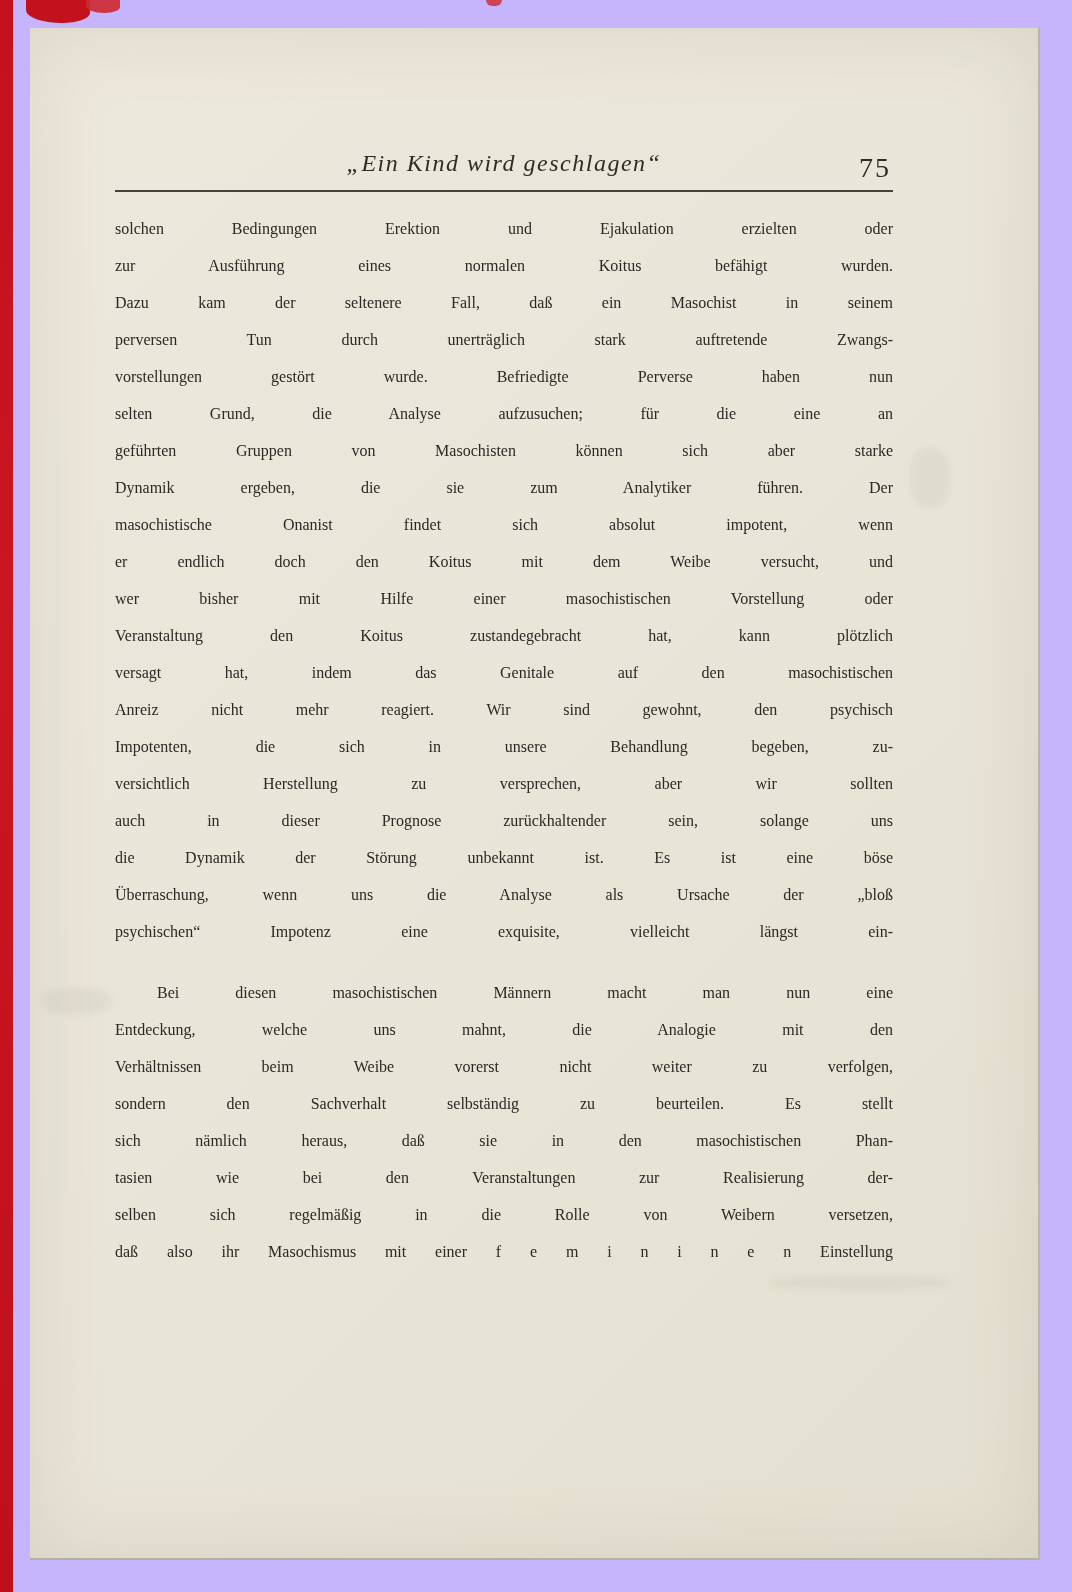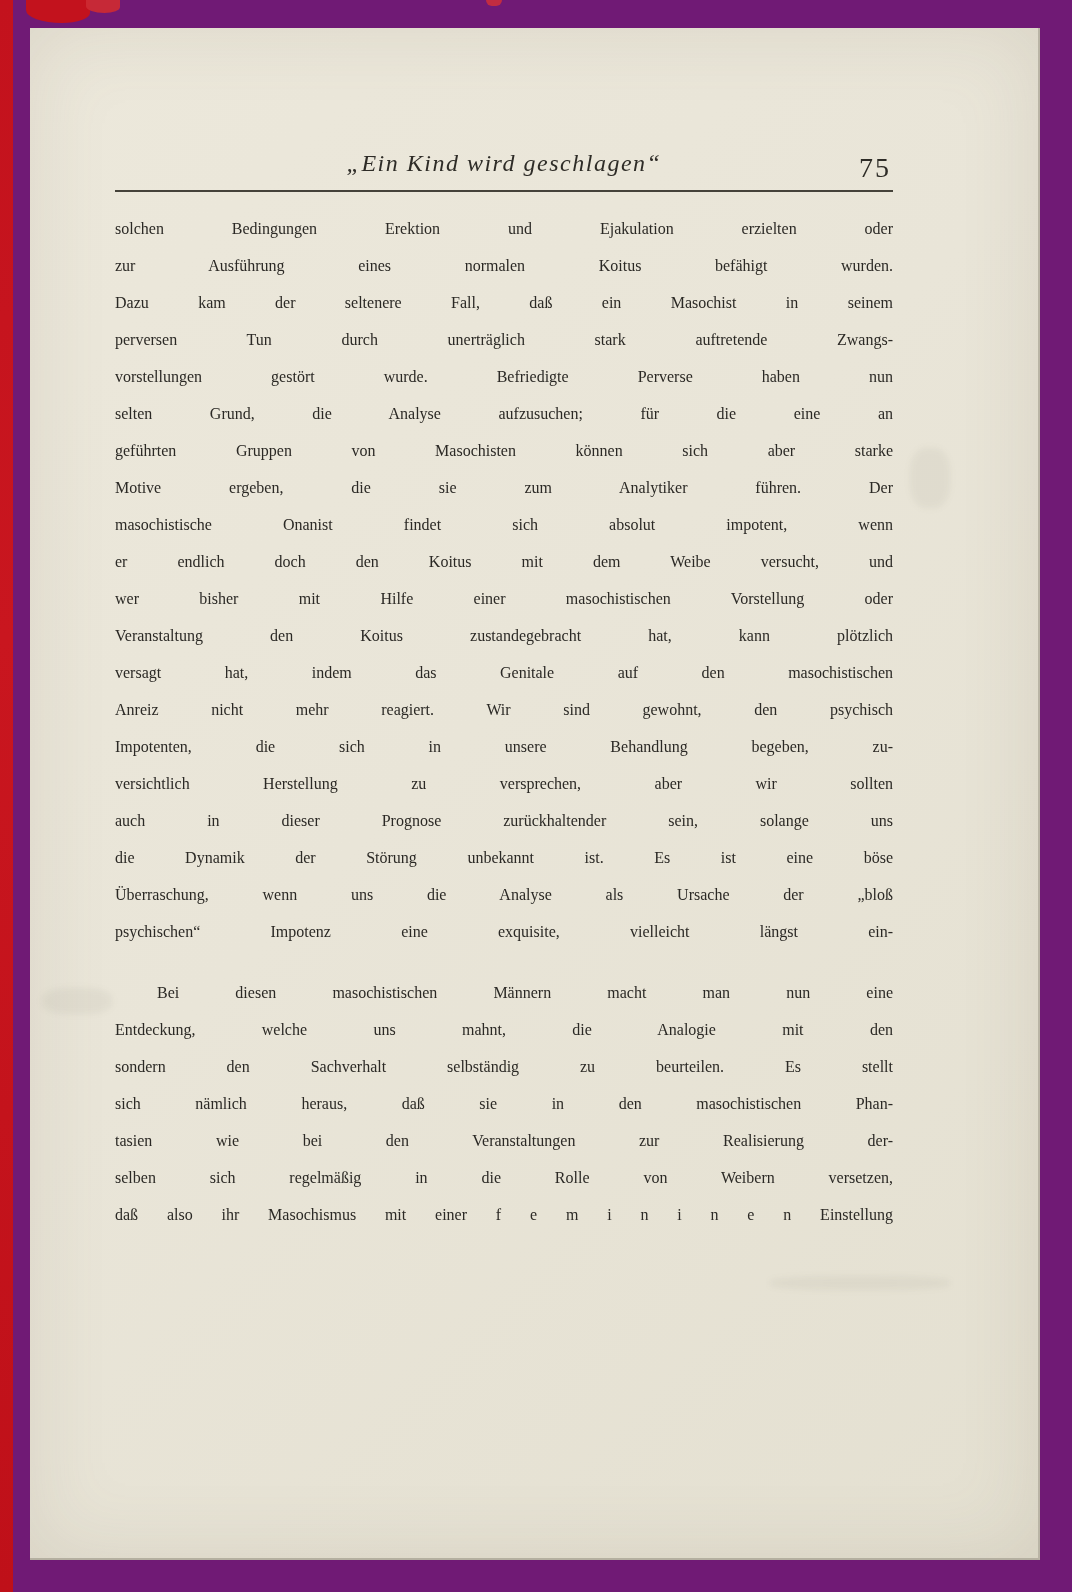--- a/index.html
+++ b/index.html
@@ -5,21 +5,21 @@
   html, body {
     margin: 0;
     padding: 0;
     background: #ffffff;
     font-family: "Liberation Serif", serif;
   }
   .page-wrap {
     position: relative;
     width: 1072px;
     height: 1592px;
-    background: #701a75;
+    background: #c4b5fd;
     overflow: hidden;
   }
   
   .red-stripe {
     position: absolute;
     left: 0; top: 0;
     width: 13px; height: 1592px;
     background: linear-gradient(180deg, #c3121d 0%, #c9161f 40%, #bf1019 100%);
   }
   .red-blob-1 {
@@ -146,37 +146,38 @@
       <div class="body-text">
 
       <div class="paragraph">
             <div class="text-line">solchen Bedingungen Erektion und Ejakulation erzielten oder</div>
             <div class="text-line">zur Ausführung eines normalen Koitus befähigt wurden.</div>
             <div class="text-line">Dazu kam der seltenere Fall, daß ein Masochist in seinem</div>
             <div class="text-line">perversen Tun durch unerträglich stark auftretende Zwangs-</div>
             <div class="text-line">vorstellungen gestört wurde. Befriedigte Perverse haben nun</div>
             <div class="text-line">selten Grund, die Analyse aufzusuchen; für die eine an</div>
             <div class="text-line">geführten Gruppen von Masochisten können sich aber starke</div>
-            <div class="text-line">Motive ergeben, die sie zum Analytiker führen. Der</div>
+            <div class="text-line">Dynamik ergeben, die sie zum Analytiker führen. Der</div>
             <div class="text-line">masochistische Onanist findet sich absolut impotent, wenn</div>
             <div class="text-line">er endlich doch den Koitus mit dem Weibe versucht, und</div>
             <div class="text-line">wer bisher mit Hilfe einer masochistischen Vorstellung oder</div>
             <div class="text-line">Veranstaltung den Koitus zustandegebracht hat, kann plötzlich</div>
             <div class="text-line">versagt hat, indem das Genitale auf den masochistischen</div>
             <div class="text-line">Anreiz nicht mehr reagiert. Wir sind gewohnt, den psychisch</div>
             <div class="text-line">Impotenten, die sich in unsere Behandlung begeben, zu-</div>
             <div class="text-line">versichtlich Herstellung zu versprechen, aber wir sollten</div>
             <div class="text-line">auch in dieser Prognose zurückhaltender sein, solange uns</div>
             <div class="text-line">die Dynamik der Störung unbekannt ist. Es ist eine böse</div>
             <div class="text-line">Überraschung, wenn uns die Analyse als Ursache der „bloß</div>
             <div class="text-line">psychischen“ Impotenz eine exquisite, vielleicht längst ein-</div>
           </div>
           <div class="paragraph second">
             <div class="text-line first-indent">Bei diesen masochistischen Männern macht man nun eine</div>
             <div class="text-line">Entdeckung, welche uns mahnt, die Analogie mit den</div>
+            <div class="text-line">Verhältnissen beim Weibe vorerst nicht weiter zu verfolgen,</div>
             <div class="text-line">sondern den Sachverhalt selbständig zu beurteilen. Es stellt</div>
             <div class="text-line">sich nämlich heraus, daß sie in den masochistischen Phan-</div>
             <div class="text-line">tasien wie bei den Veranstaltungen zur Realisierung der-</div>
             <div class="text-line">selben sich regelmäßig in die Rolle von Weibern versetzen,</div>
             <div class="text-line">daß also ihr Masochismus mit einer f e m i n i n e n Einstellung</div>
           </div>
         </div>
 
     </div>
   </div>

